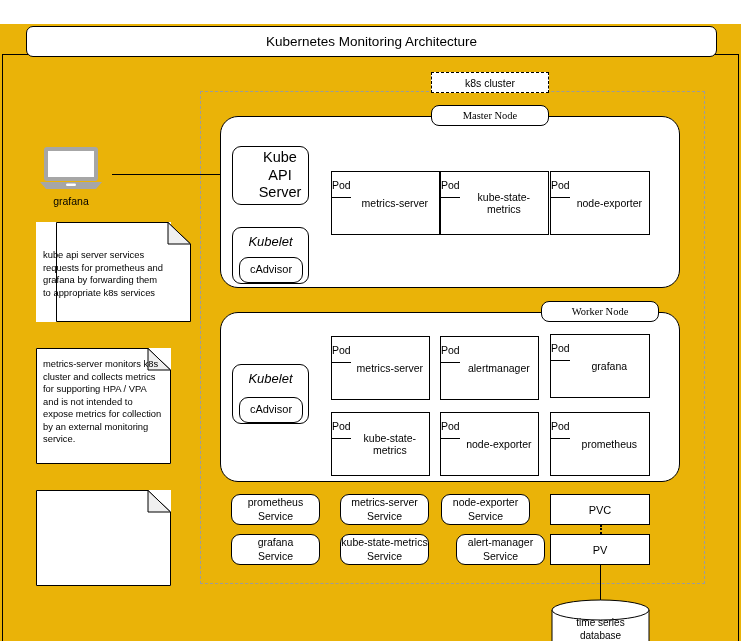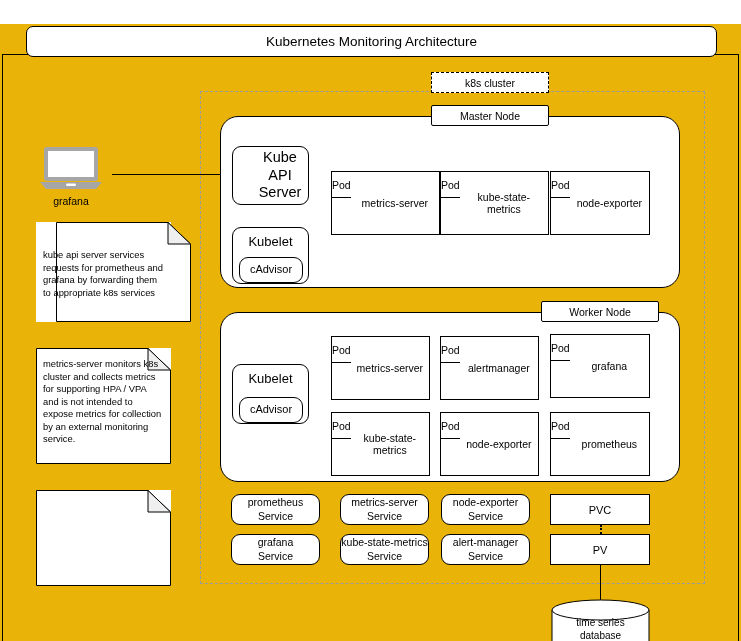--- a/index.html
+++ b/index.html
@@ -48,39 +48,40 @@
   }
 
   
   .node-container{
     border:1px solid #000000;
     border-radius:18px;
     background:#ffffff;
   }
   .node-label{
     border:1px solid #000000;
-    border-radius:2px;
+    border-radius:8px;
     background:#ffffff;
     display:flex;align-items:center;justify-content:center;
     font-size:10.5px;
     z-index:3;
+    font-family:Liberation Serif, serif;
   }
 
   
   .soft-box{
     border:1px solid #000000;
     border-radius:9px;
     background:#ffffff;
     display:flex;align-items:center;justify-content:center;
     text-align:center;
     font-size:11px;
     line-height:1.2;
   }
   .api-box{font-size:14.5px;padding-left:19px;}
-  .kubelet-box{font-size:13px;align-items:flex-start;padding-top:6px;}
+  .kubelet-box{font-size:13px;align-items:flex-start;padding-top:6px;font-style:italic;}
   .cadvisor-box{font-size:11px;}
 
   
   .pod{
     border:1px solid #000000;
     background:#ffffff;
     display:flex;flex-direction:row;
   }
   .pod-head{
     height:25px;
@@ -274,21 +275,21 @@
 Service</div>
   <div class="abs svc" style="left:340px;top:470px;width:89px;height:31px;white-space:pre-line;">metrics-server
 Service</div>
   <div class="abs svc" style="left:441px;top:470px;width:89px;height:31px;white-space:pre-line;">node-exporter
 Service</div>
 
   <div class="abs svc" style="left:231px;top:510px;width:89px;height:31px;white-space:pre-line;">grafana
 Service</div>
   <div class="abs svc" style="left:340px;top:510px;width:89px;height:31px;white-space:pre-line;">kube-state-metrics
 Service</div>
-  <div class="abs svc" style="left:441px;top:510px;width:89px;height:31px;white-space:pre-line;">alert-manager
+  <div class="abs svc" style="left:456px;top:510px;width:89px;height:31px;white-space:pre-line;">alert-manager
 Service</div>
 
   <div class="abs plain-rect" style="left:550px;top:470px;width:100px;height:31px;">PVC</div>
   <div class="dot-v" style="left:600px;top:501px;height:9px;"></div>
   <div class="abs plain-rect" style="left:550px;top:510px;width:100px;height:31px;">PV</div>
 
   <div class="line-v" style="left:600px;top:541px;height:45px;"></div>
   <div class="arrow-down" style="left:595px;top:583px;"></div>
 
   <svg id="db-cylinder" class="abs" viewBox="0 0 99 56">

